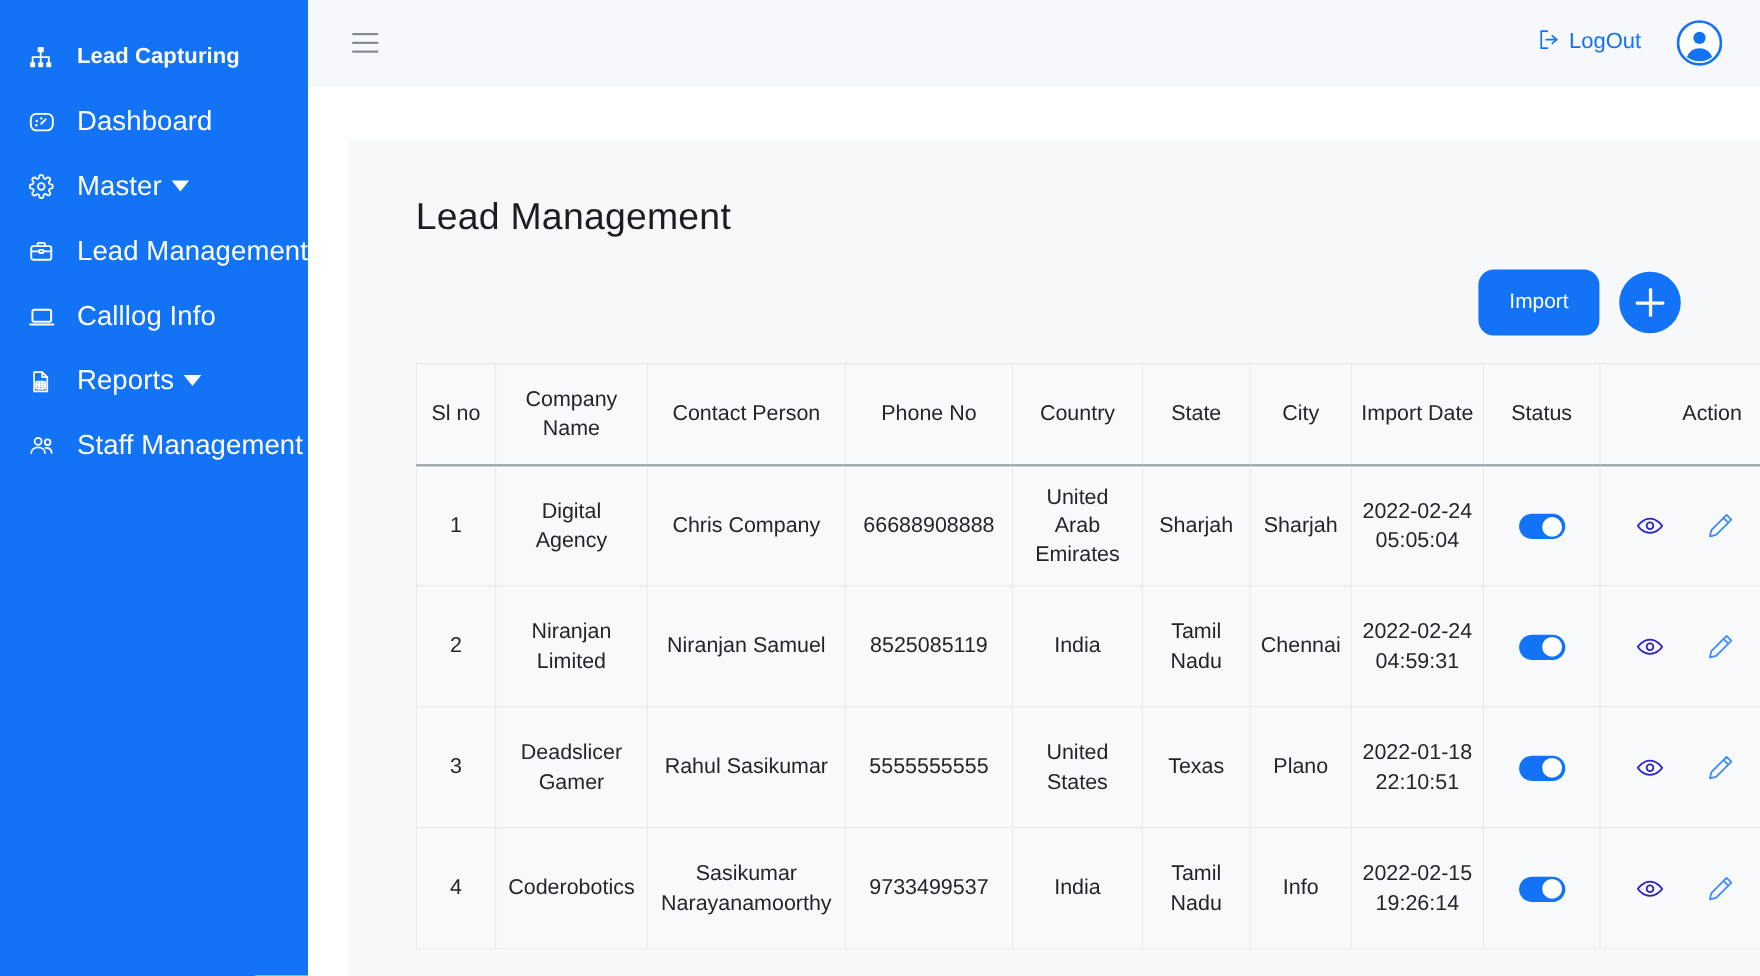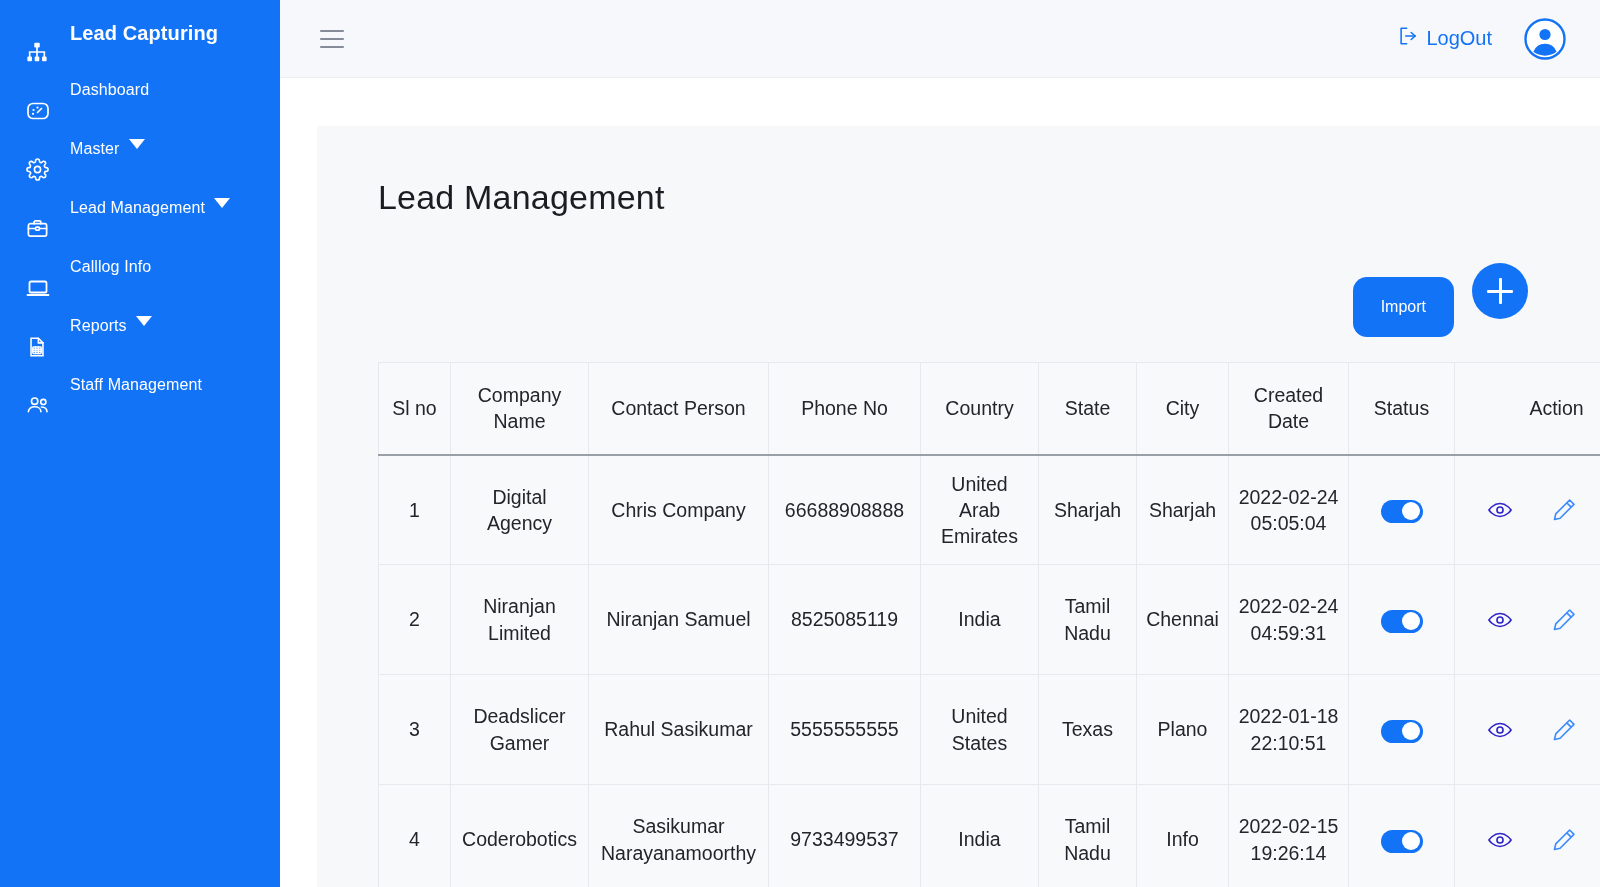--- a/index.html
+++ b/index.html
@@ -28,38 +28,39 @@
     width: 280px;
     min-width: 280px;
     height: 887px;
     background: #1273f7;
     padding-top: 22px;
     overflow: hidden;
   }
 
   .nav-item {
     display: flex;
+    align-items: center;
     height: 59px;
     padding-left: 26px;
     color: #ffffff;
     cursor: pointer;
     user-select: none;
   }
 
   .nav-item .nav-icon {
     width: 30px;
     min-width: 30px;
     display: flex;
     align-items: center;
     justify-content: flex-start;
     color: #ffffff;
   }
 
   .nav-item .nav-label {
-    font-size: 16px;
+    font-size: 25px;
     letter-spacing: 0.1px;
     white-space: nowrap;
     margin-left: 14px;
   }
 
   .nav-item.brand .nav-label {
     font-weight: bold;
     font-size: 20px;
   }
 
@@ -160,26 +161,25 @@
     gap: 18px;
     padding-right: 72px;
     margin-bottom: 25px;
   }
 
   .btn-import {
     background: #1273f7;
     color: #ffffff;
     border: none;
     border-radius: 14px;
-    font-size: 16px;
+    font-size: 19px;
     font-family: inherit;
     padding: 0 28px;
     height: 60px;
     cursor: pointer;
-    margin-top: 32px;
   }
 
   .btn-add {
     width: 56px;
     height: 56px;
     border-radius: 50%;
     background: #1273f7;
     border: none;
     color: #ffffff;
     display: flex;
@@ -437,21 +437,21 @@
             </colgroup>
             <thead>
               <tr>
                 <th>Sl no</th>
                 <th>Company Name</th>
                 <th>Contact Person</th>
                 <th>Phone No</th>
                 <th>Country</th>
                 <th>State</th>
                 <th>City</th>
-                <th>Created Date</th>
+                <th>Import Date</th>
                 <th>Status</th>
                 <th>Action</th>
               </tr>
             </thead>
             <tbody>
 
               <tr>
                 <td>1</td>
                 <td>Digital Agency</td>
                 <td>Chris Company</td>

